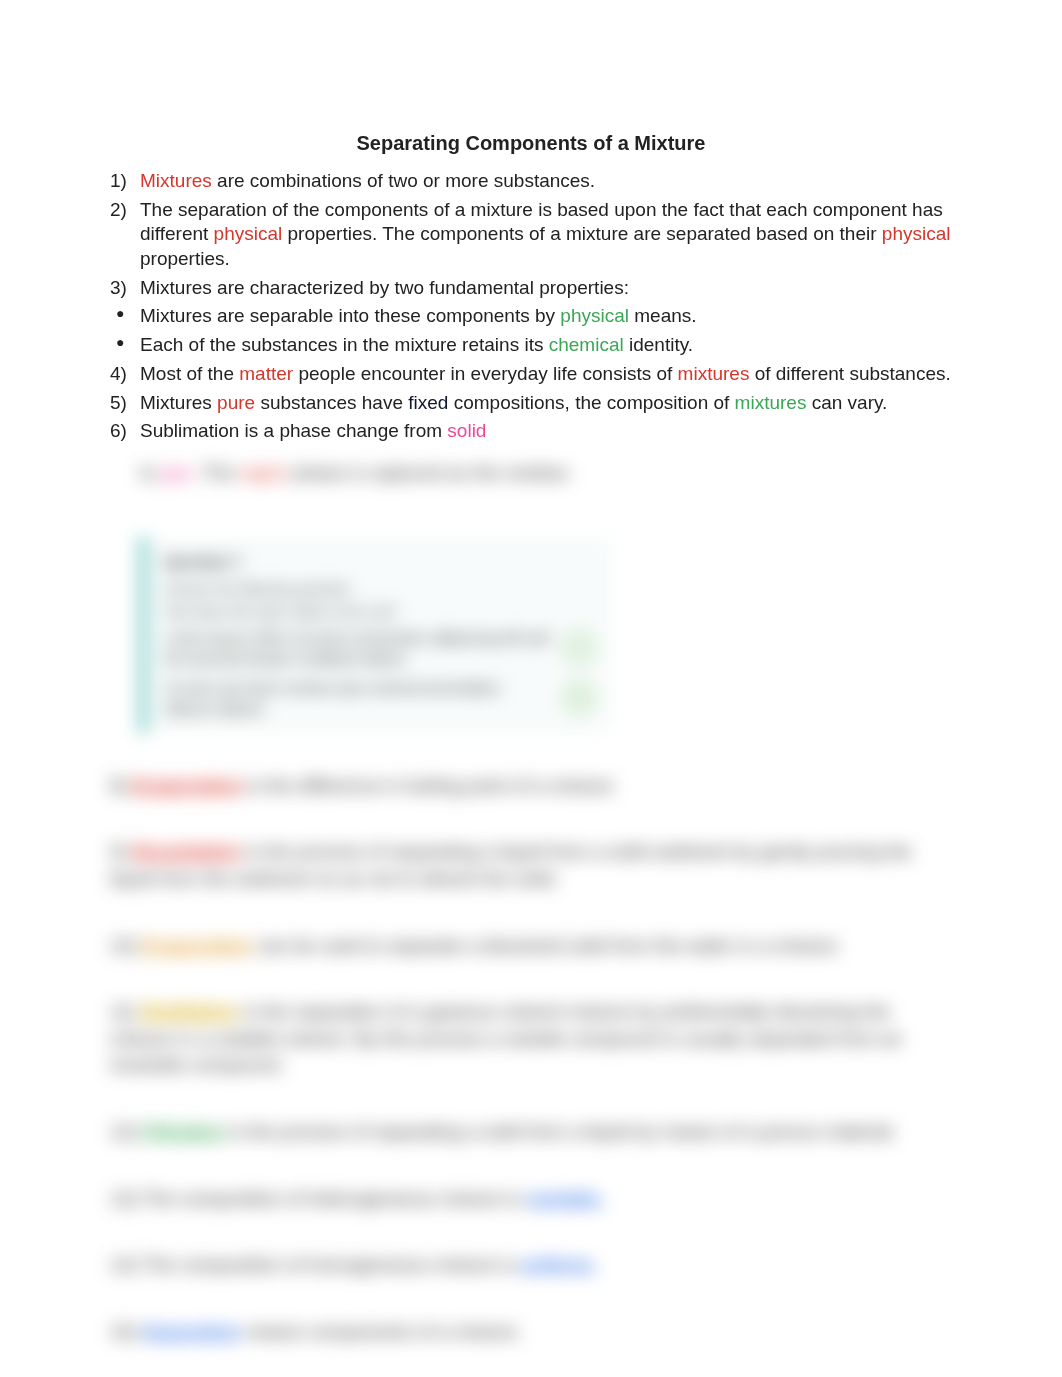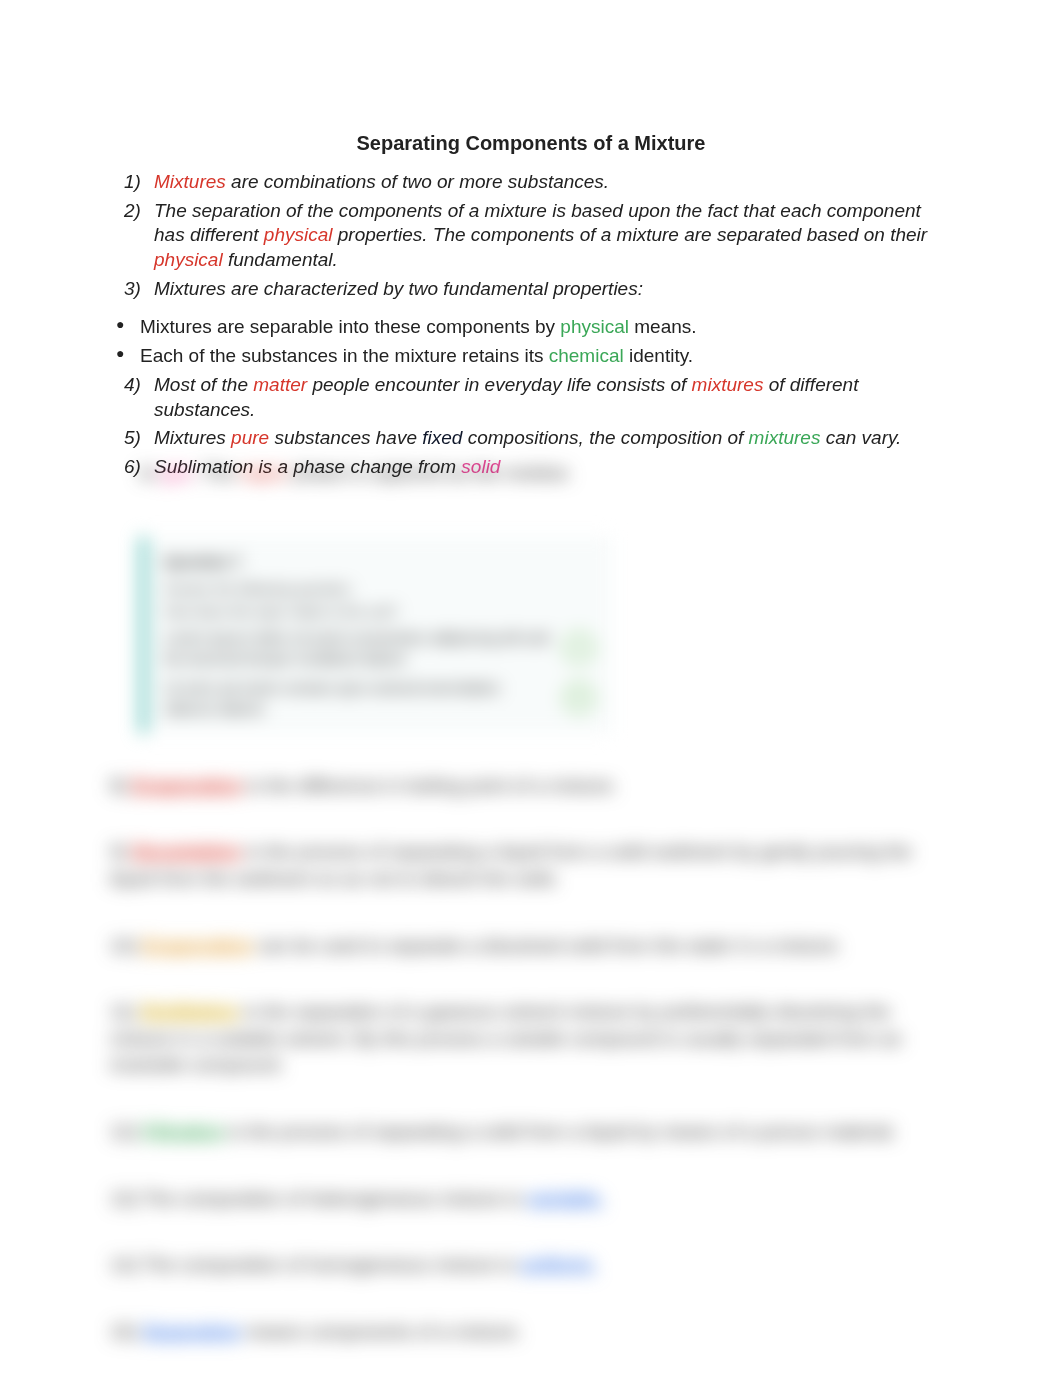--- a/index.html
+++ b/index.html
@@ -20,23 +20,22 @@
   }
   .title {
     text-align: center;
     font-weight: bold;
     font-size: 20px;
     margin-bottom: 13px;
   }
   ol.main {
     list-style: none;
     padding: 0;
-    margin: 14px;
+    margin: 0;
     counter-reset: item;
-    font-style: italic;
   }
   ol.main > li {
     counter-increment: item;
     position: relative;
     padding-left: 30px;
     margin-bottom: 4px;
   }
   ol.main > li::before {
     content: counter(item) ")";
     position: absolute;
@@ -110,21 +109,21 @@
 <body>
 
 <div class="page">
   <div class="title">Separating Components of a Mixture</div>
 
   <ol class="main">
     <li>
       <span class="hl-red">Mixtures</span><span> are combinations of two or more substances.</span>
     </li>
     <li>
-      <span>The separation of the components of a mixture is based upon the fact that each component has different </span><span class="hl-red">physical</span><span> properties. The components of a mixture are separated based on their </span><span class="hl-red">physical</span><span> fundamental.</span>
+      <span>The separation of the components of a mixture is based upon the fact that each component has different </span><span class="hl-red">physical</span><span> properties. The components of a mixture are separated based on their </span><span class="hl-red">physical</span><span> properties.</span>
     </li>
     <li>
       <span>Mixtures are characterized by two fundamental properties:</span>
     </li>
   </ol>
 
   <ul class="sub" style="margin-top:2px;">
     <li>
       <span>Mixtures are separable into these components by </span><span class="hl-green">physical</span><span> means.</span>
     </li>

